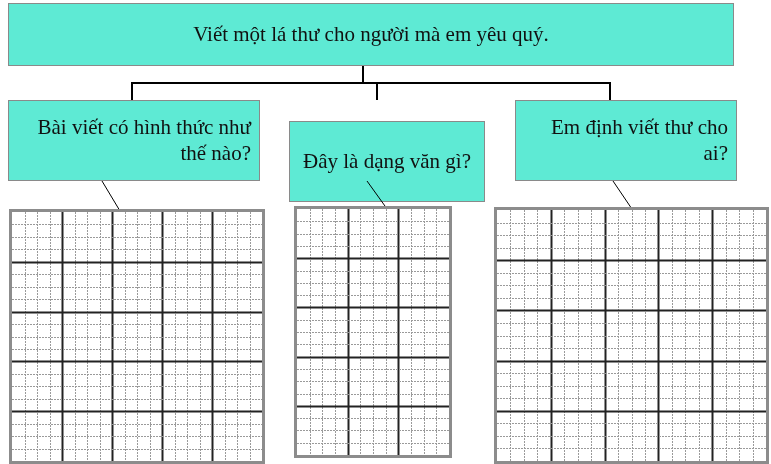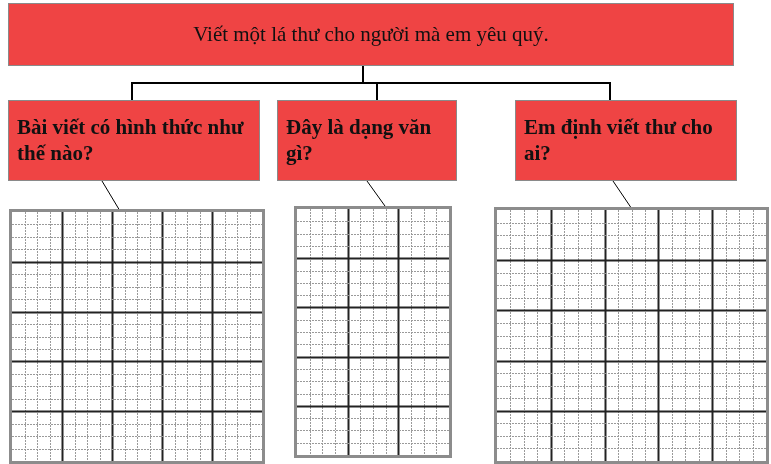--- a/index.html
+++ b/index.html
@@ -4,28 +4,28 @@
 <style>
   html, body { margin: 0; padding: 0; }
   body {
     width: 771px; height: 464px; position: relative; overflow: hidden;
     background: #ffffff;
     font-family: "Liberation Serif", "DejaVu Serif", serif;
     color: #111;
   }
   .box {
     position: absolute; box-sizing: border-box;
-    border: 1px solid #8a8a8a; background: #ef4444;
+    border: 1px solid #8a8a8a; background: #5eead4;
     display: flex; align-items: center; justify-content: center;
-    text-align: left; line-height: 1.2;
+    text-align: right; line-height: 1.2;
   }
   .title-box { left: 8px; top: 3px; width: 726px; height: 63px; font-size: 21px; }
-  .q-box { top: 100px; height: 81px; font-size: 21px; padding: 0 8px; font-weight: bold; }
+  .q-box { top: 100px; height: 81px; font-size: 21px; padding: 0 8px; }
   #q1 { left: 8px; width: 252px; }
-  #q2 { left: 277px; width: 180px; }
+  #q2 { left: 289px; width: 196px; margin-top: 21px; }
   #q3 { left: 499px; width: 222px; margin-left: 16px; }
   .line { position: absolute; background: #000; }
   svg.pointers { position: absolute; left: 0; top: 0; }
   .grid {
     position: absolute; box-sizing: border-box;
     border: 3px solid #8c8c8c; background: #fff; overflow: hidden;
   }
   #g1 { left: 9px; top: 209px; width: 256px; height: 255px; }
   #g2 { left: 294px; top: 206px; width: 158px; height: 252px; }
   #g3 { left: 494px; top: 207px; width: 275px; height: 257px; }

